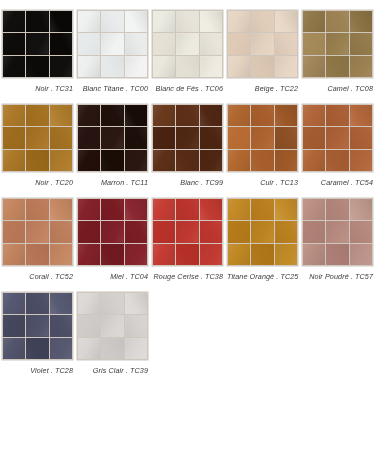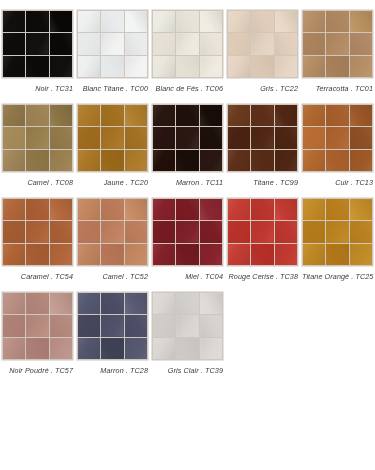--- a/index.html
+++ b/index.html
@@ -128,35 +128,21 @@
         <div class="tile v1" style="background: rgb(231, 213, 195);"></div>
         <div class="tile v2" style="background: rgb(225, 205, 185);"></div>
         <div class="tile v3" style="background: rgb(233, 216, 198);"></div>
         <div class="tile v4" style="background: rgb(222, 202, 181);"></div>
         <div class="tile v5" style="background: rgb(229, 211, 193);"></div>
         <div class="tile v6" style="background: rgb(227, 207, 189);"></div>
         <div class="tile v7" style="background: rgb(230, 212, 194);"></div>
         <div class="tile v8" style="background: rgb(219, 199, 178);"></div>
         <div class="tile v9" style="background: rgb(232, 214, 196);"></div>
       </div>
-      <div class="swatch-label">Gris . TC22</div>
-    </div>
-    <div class="swatch-cell">
-      <div class="tile-grid" style="background: rgb(207, 198, 189);">
-        <div class="tile v1" style="background: rgb(182, 142, 102);"></div>
-        <div class="tile v2" style="background: rgb(174, 134, 96);"></div>
-        <div class="tile v3" style="background: rgb(185, 146, 95);"></div>
-        <div class="tile v4" style="background: rgb(170, 130, 92);"></div>
-        <div class="tile v5" style="background: rgb(179, 139, 99);"></div>
-        <div class="tile v6" style="background: rgb(176, 136, 101);"></div>
-        <div class="tile v7" style="background: rgb(181, 141, 100);"></div>
-        <div class="tile v8" style="background: rgb(166, 127, 89);"></div>
-        <div class="tile v9" style="background: rgb(183, 144, 103);"></div>
-      </div>
-      <div class="swatch-label">Terracotta . TC01</div>
+      <div class="swatch-label">Beige . TC22</div>
     </div>
     <div class="swatch-cell">
       <div class="tile-grid" style="background: rgb(207, 198, 189);">
         <div class="tile v1" style="background: rgb(143, 119, 72);"></div>
         <div class="tile v2" style="background: rgb(157, 130, 84);"></div>
         <div class="tile v3" style="background: rgb(139, 115, 68);"></div>
         <div class="tile v4" style="background: rgb(164, 138, 88);"></div>
         <div class="tile v5" style="background: rgb(153, 128, 79);"></div>
         <div class="tile v6" style="background: rgb(147, 122, 75);"></div>
         <div class="tile v7" style="background: rgb(160, 133, 90);"></div>
@@ -170,21 +156,21 @@
         <div class="tile v1" style="background: rgb(173, 122, 41);"></div>
         <div class="tile v2" style="background: rgb(162, 112, 32);"></div>
         <div class="tile v3" style="background: rgb(176, 126, 45);"></div>
         <div class="tile v4" style="background: rgb(157, 107, 29);"></div>
         <div class="tile v5" style="background: rgb(168, 116, 37);"></div>
         <div class="tile v6" style="background: rgb(163, 113, 34);"></div>
         <div class="tile v7" style="background: rgb(171, 120, 39);"></div>
         <div class="tile v8" style="background: rgb(152, 103, 25);"></div>
         <div class="tile v9" style="background: rgb(174, 124, 43);"></div>
       </div>
-      <div class="swatch-label">Jaune . TC20</div>
+      <div class="swatch-label">Noir . TC20</div>
     </div>
     <div class="swatch-cell">
       <div class="tile-grid" style="background: rgb(207, 198, 189);">
         <div class="tile v1" style="background: rgb(42, 22, 16);"></div>
         <div class="tile v2" style="background: rgb(32, 16, 11);"></div>
         <div class="tile v3" style="background: rgb(24, 12, 8);"></div>
         <div class="tile v4" style="background: rgb(39, 20, 16);"></div>
         <div class="tile v5" style="background: rgb(44, 24, 18);"></div>
         <div class="tile v6" style="background: rgb(29, 15, 10);"></div>
         <div class="tile v7" style="background: rgb(35, 15, 9);"></div>
@@ -198,21 +184,21 @@
         <div class="tile v1" style="background: rgb(106, 58, 29);"></div>
         <div class="tile v2" style="background: rgb(93, 47, 24);"></div>
         <div class="tile v3" style="background: rgb(81, 39, 20);"></div>
         <div class="tile v4" style="background: rgb(74, 34, 17);"></div>
         <div class="tile v5" style="background: rgb(81, 40, 20);"></div>
         <div class="tile v6" style="background: rgb(77, 37, 18);"></div>
         <div class="tile v7" style="background: rgb(94, 48, 25);"></div>
         <div class="tile v8" style="background: rgb(87, 43, 22);"></div>
         <div class="tile v9" style="background: rgb(79, 38, 19);"></div>
       </div>
-      <div class="swatch-label">Titane . TC99</div>
+      <div class="swatch-label">Blanc . TC99</div>
     </div>
     <div class="swatch-cell">
       <div class="tile-grid" style="background: rgb(207, 198, 189);">
         <div class="tile v1" style="background: rgb(176, 103, 48);"></div>
         <div class="tile v2" style="background: rgb(167, 94, 44);"></div>
         <div class="tile v3" style="background: rgb(156, 87, 39);"></div>
         <div class="tile v4" style="background: rgb(184, 108, 51);"></div>
         <div class="tile v5" style="background: rgb(174, 100, 48);"></div>
         <div class="tile v6" style="background: rgb(142, 80, 38);"></div>
         <div class="tile v7" style="background: rgb(179, 105, 47);"></div>
@@ -240,21 +226,21 @@
         <div class="tile v1" style="background: rgb(196, 134, 95);"></div>
         <div class="tile v2" style="background: rgb(187, 122, 88);"></div>
         <div class="tile v3" style="background: rgb(198, 138, 99);"></div>
         <div class="tile v4" style="background: rgb(184, 119, 87);"></div>
         <div class="tile v5" style="background: rgb(192, 129, 96);"></div>
         <div class="tile v6" style="background: rgb(189, 126, 92);"></div>
         <div class="tile v7" style="background: rgb(194, 132, 95);"></div>
         <div class="tile v8" style="background: rgb(181, 116, 85);"></div>
         <div class="tile v9" style="background: rgb(197, 136, 98);"></div>
       </div>
-      <div class="swatch-label">Camel . TC52</div>
+      <div class="swatch-label">Corail . TC52</div>
     </div>
     <div class="swatch-cell">
       <div class="tile-grid" style="background: rgb(207, 198, 189);">
         <div class="tile v1" style="background: rgb(134, 33, 42);"></div>
         <div class="tile v2" style="background: rgb(122, 27, 34);"></div>
         <div class="tile v3" style="background: rgb(138, 38, 48);"></div>
         <div class="tile v4" style="background: rgb(117, 26, 32);"></div>
         <div class="tile v5" style="background: rgb(128, 32, 42);"></div>
         <div class="tile v6" style="background: rgb(124, 29, 36);"></div>
         <div class="tile v7" style="background: rgb(131, 33, 40);"></div>
@@ -310,21 +296,21 @@
         <div class="tile v1" style="background: rgb(85, 88, 114);"></div>
         <div class="tile v2" style="background: rgb(74, 77, 100);"></div>
         <div class="tile v3" style="background: rgb(88, 91, 116);"></div>
         <div class="tile v4" style="background: rgb(68, 71, 92);"></div>
         <div class="tile v5" style="background: rgb(79, 82, 105);"></div>
         <div class="tile v6" style="background: rgb(76, 79, 102);"></div>
         <div class="tile v7" style="background: rgb(82, 85, 108);"></div>
         <div class="tile v8" style="background: rgb(63, 66, 86);"></div>
         <div class="tile v9" style="background: rgb(86, 89, 112);"></div>
       </div>
-      <div class="swatch-label">Marron . TC28</div>
+      <div class="swatch-label">Violet . TC28</div>
     </div>
     <div class="swatch-cell">
       <div class="tile-grid" style="background: rgb(207, 198, 189);">
         <div class="tile v1" style="background: rgb(220, 216, 214);"></div>
         <div class="tile v2" style="background: rgb(212, 208, 206);"></div>
         <div class="tile v3" style="background: rgb(222, 218, 216);"></div>
         <div class="tile v4" style="background: rgb(208, 204, 202);"></div>
         <div class="tile v5" style="background: rgb(217, 213, 211);"></div>
         <div class="tile v6" style="background: rgb(214, 210, 208);"></div>
         <div class="tile v7" style="background: rgb(218, 214, 212);"></div>

